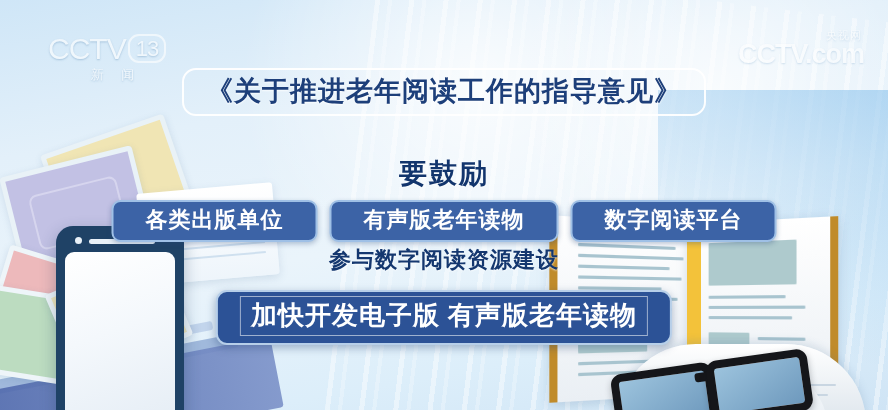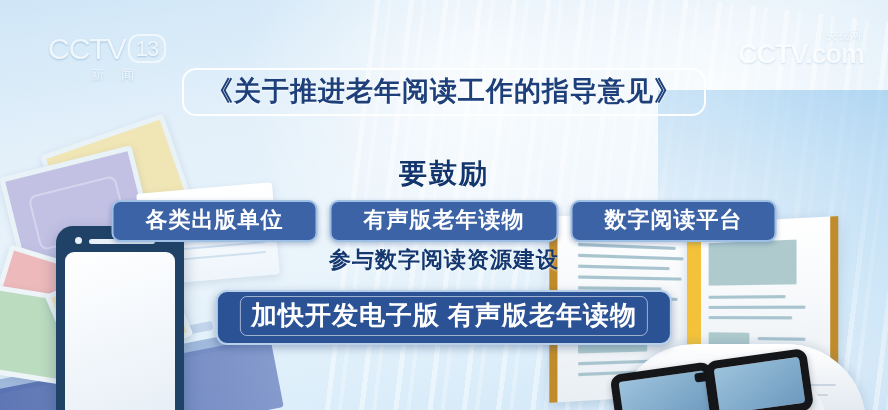--- a/index.html
+++ b/index.html
@@ -117,21 +117,21 @@
   .pills{position:absolute;left:50%;top:200px;transform:translateX(-50%);display:flex;gap:12px;}
   .pill{background:#3c63a6;border:2px solid #9fc0e6;border-radius:9px;padding:3px 32px 5px;
     color:#fff;font-size:22px;font-weight:bold;letter-spacing:1px;white-space:nowrap;
     box-shadow:0 2px 5px rgba(40,70,120,.3);}
   .line-canyu{position:absolute;left:50%;top:245px;transform:translateX(-50%);
     font-size:22px;font-weight:bold;color:#14376f;letter-spacing:1px;white-space:nowrap;
     text-shadow:0 1px 2px rgba(255,255,255,.7);}
   .banner{position:absolute;left:50%;top:290px;transform:translateX(-50%);
     background:#2c5296;border:2px solid #b7cfe9;border-radius:11px;padding:4px 22px 7px;
     box-shadow:0 3px 8px rgba(30,60,110,.35);}
-  .banner-inner{border:1px solid rgba(255,255,255,.55);border-radius:7px;padding:1px 10px 2px;}
+  .banner-inner{border:1px solid rgba(255,255,255,.55);border-radius:0;padding:1px 10px 2px;}
   .banner-text{color:#fff;font-size:26px;font-weight:bold;letter-spacing:1px;white-space:nowrap;}
 </style>
 </head>
 <body>
 
 <div id="stage">
 
   <div class="bg-layer">
     <div class="glow-c"></div>
     <div class="streaks"></div>

